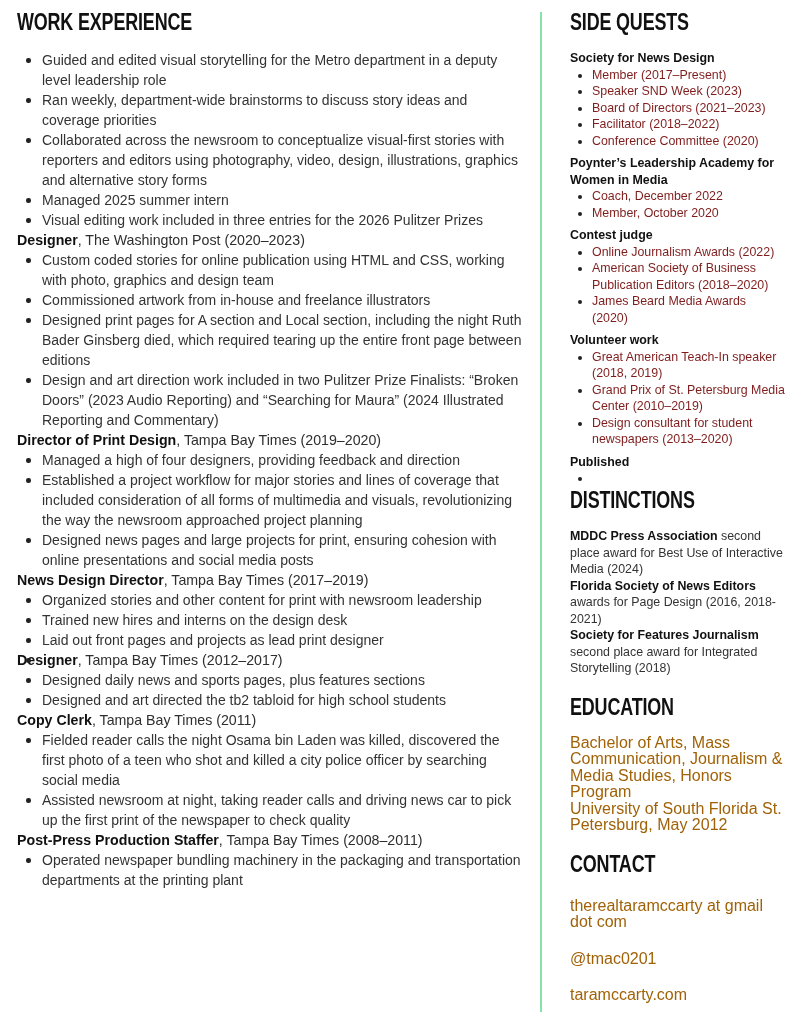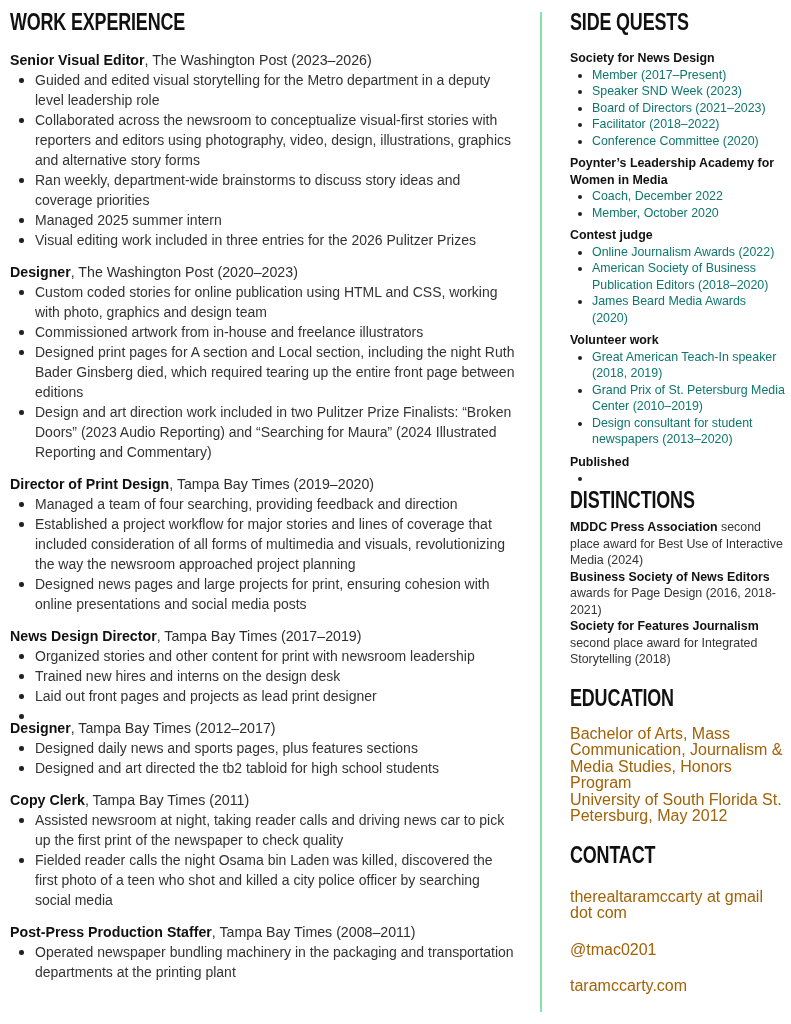--- a/index.html
+++ b/index.html
@@ -15,24 +15,24 @@
     text-transform: uppercase;
     display: inline-block;
     transform-origin: left top;
     transform: scaleX(0.78);
     letter-spacing: -0.2px;
     white-space: nowrap;
     margin: 0;
   }
   
   .left {
-    position: absolute; left: 10px; top: 8px; width: 505px;
+    position: absolute; left: 17px; top: 8px; width: 505px;
   }
   .left .heading { font-size: 23px; line-height: 28px; height: 28px; }
-  .job { margin-top: 12px; }
+  .job { margin-top: 0; }
   .job:first-of-type { margin-top: 14px; }
   .job-title {
     font-size: 14.2px; line-height: 20px; color: #2e2e2e;
   }
   .job-title b { color: #111; font-weight: 700; }
   .bullets { list-style: none; margin: 0; padding: 0; }
   .bullets li {
     position: relative; padding-left: 25px;
     font-size: 14px; line-height: 20px; color: #333;
   }
@@ -50,61 +50,60 @@
     position: absolute; left: 570px; top: 8px; width: 215px;
   }
   .right .heading { font-size: 23px; line-height: 28px; height: 28px; }
   .section { margin-bottom: 16px; }
   .sub-group { margin-top: 6px; }
   .sub-group:first-of-type { margin-top: 14px; }
   .sub-title {
     font-size: 12.4px; line-height: 16.5px; font-weight: 700; color: #111;
   }
   .right .bullets li {
-    padding-left: 22px; font-size: 12.4px; line-height: 16.5px; color: #0f766e;
+    padding-left: 22px; font-size: 12.4px; line-height: 16.5px; color: #7f1d1d;
   }
   .right .bullets li .dot { left: 8px; top: 7px; width: 4px; height: 4px; }
-  .dist-list { margin-top: 5px; }
+  .dist-list { margin-top: 14px; }
   .dist-item { font-size: 12.4px; line-height: 16.5px; color: #333; }
   .dist-item b { color: #111; font-weight: 700; }
   .plain-lines { margin-top: 14px; }
   .plain-lines div { font-size: 16px; line-height: 16.5px; color: #a16207; }
   .contact-link { cursor: pointer; margin-top: 20px; }
 </style>
 </head>
 <body>
 
 <div class="left">
   <h1 class="heading">Work Experience</h1>
 
   <div class="job">
-    <div class="job-title"><b>Senior Visual Editor</b><span>, The Washington Post (2023–2026)</span></div>
     <ul class="bullets">
       <li><span class="dot"></span><span>Guided and edited visual storytelling for the Metro department in a deputy level leadership role</span></li>
+      <li><span class="dot"></span><span>Ran weekly, department-wide brainstorms to discuss story ideas and coverage priorities</span></li>
       <li><span class="dot"></span><span>Collaborated across the newsroom to conceptualize visual-first stories with reporters and editors using photography, video, design, illustrations, graphics and alternative story forms</span></li>
-      <li><span class="dot"></span><span>Ran weekly, department-wide brainstorms to discuss story ideas and coverage priorities</span></li>
       <li><span class="dot"></span><span>Managed 2025 summer intern</span></li>
       <li><span class="dot"></span><span>Visual editing work included in three entries for the 2026 Pulitzer Prizes</span></li>
     </ul>
   </div>
 
   <div class="job">
     <div class="job-title"><b>Designer</b><span>, The Washington Post (2020–2023)</span></div>
     <ul class="bullets">
       <li><span class="dot"></span><span>Custom coded stories for online publication using HTML and CSS, working with photo, graphics and design team</span></li>
       <li><span class="dot"></span><span>Commissioned artwork from in-house and freelance illustrators</span></li>
       <li><span class="dot"></span><span>Designed print pages for A section and Local section, including the night Ruth Bader Ginsberg died, which required tearing up the entire front page between editions</span></li>
       <li><span class="dot"></span><span>Design and art direction work included in two Pulitzer Prize Finalists: “Broken Doors” (2023 Audio Reporting) and “Searching for Maura” (2024 Illustrated Reporting and Commentary)</span></li>
     </ul>
   </div>
 
   <div class="job">
     <div class="job-title"><b>Director of Print Design</b><span>, Tampa Bay Times (2019–2020)</span></div>
     <ul class="bullets">
-      <li><span class="dot"></span><span>Managed a team of four searching, providing feedback and direction</span></li>
+      <li><span class="dot"></span><span>Managed a high of four designers, providing feedback and direction</span></li>
       <li><span class="dot"></span><span>Established a project workflow for major stories and lines of coverage that included consideration of all forms of multimedia and visuals, revolutionizing the way the newsroom approached project planning</span></li>
       <li><span class="dot"></span><span>Designed news pages and large projects for print, ensuring cohesion with online presentations and social media posts</span></li>
     </ul>
   </div>
 
   <div class="job">
     <div class="job-title"><b>News Design Director</b><span>, Tampa Bay Times (2017–2019)</span></div>
     <ul class="bullets">
       <li><span class="dot"></span><span>Organized stories and other content for print with newsroom leadership</span></li>
       <li><span class="dot"></span><span>Trained new hires and interns on the design desk</span></li>
@@ -117,22 +116,22 @@
     <div class="job-title"><b>Designer</b><span>, Tampa Bay Times (2012–2017)</span></div>
     <ul class="bullets">
       <li><span class="dot"></span><span>Designed daily news and sports pages, plus features sections</span></li>
       <li><span class="dot"></span><span>Designed and art directed the tb2 tabloid for high school students</span></li>
     </ul>
   </div>
 
   <div class="job">
     <div class="job-title"><b>Copy Clerk</b><span>, Tampa Bay Times (2011)</span></div>
     <ul class="bullets">
+      <li><span class="dot"></span><span>Fielded reader calls the night Osama bin Laden was killed, discovered the first photo of a teen who shot and killed a city police officer by searching social media</span></li>
       <li><span class="dot"></span><span>Assisted newsroom at night, taking reader calls and driving news car to pick up the first print of the newspaper to check quality</span></li>
-      <li><span class="dot"></span><span>Fielded reader calls the night Osama bin Laden was killed, discovered the first photo of a teen who shot and killed a city police officer by searching social media</span></li>
     </ul>
   </div>
 
   <div class="job">
     <div class="job-title"><b>Post-Press Production Staffer</b><span>, Tampa Bay Times (2008–2011)</span></div>
     <ul class="bullets">
       <li><span class="dot"></span><span>Operated newspaper bundling machinery in the packaging and transportation departments at the printing plant</span></li>
     </ul>
   </div>
 </div>
@@ -186,21 +185,21 @@
       <ul class="bullets">
         <li><span class="dot"></span></li>
       </ul>
     </div>
   </div>
 
   <div class="section">
     <h2 class="heading">Distinctions</h2>
     <div class="dist-list">
       <div class="dist-item"><b>MDDC Press Association</b><span> second place award for Best Use of Interactive Media (2024)</span></div>
-      <div class="dist-item"><b>Business Society of News Editors</b><span> awards for Page Design (2016, 2018-2021)</span></div>
+      <div class="dist-item"><b>Florida Society of News Editors</b><span> awards for Page Design (2016, 2018-2021)</span></div>
       <div class="dist-item"><b>Society for Features Journalism</b><span> second place award for Integrated Storytelling (2018)</span></div>
     </div>
   </div>
 
   <div class="section">
     <h2 class="heading">Education</h2>
     <div class="plain-lines">
       <div>Bachelor of Arts, Mass Communication, Journalism &amp; Media Studies, Honors Program</div>
       <div>University of South Florida St. Petersburg, May 2012</div>
     </div>

